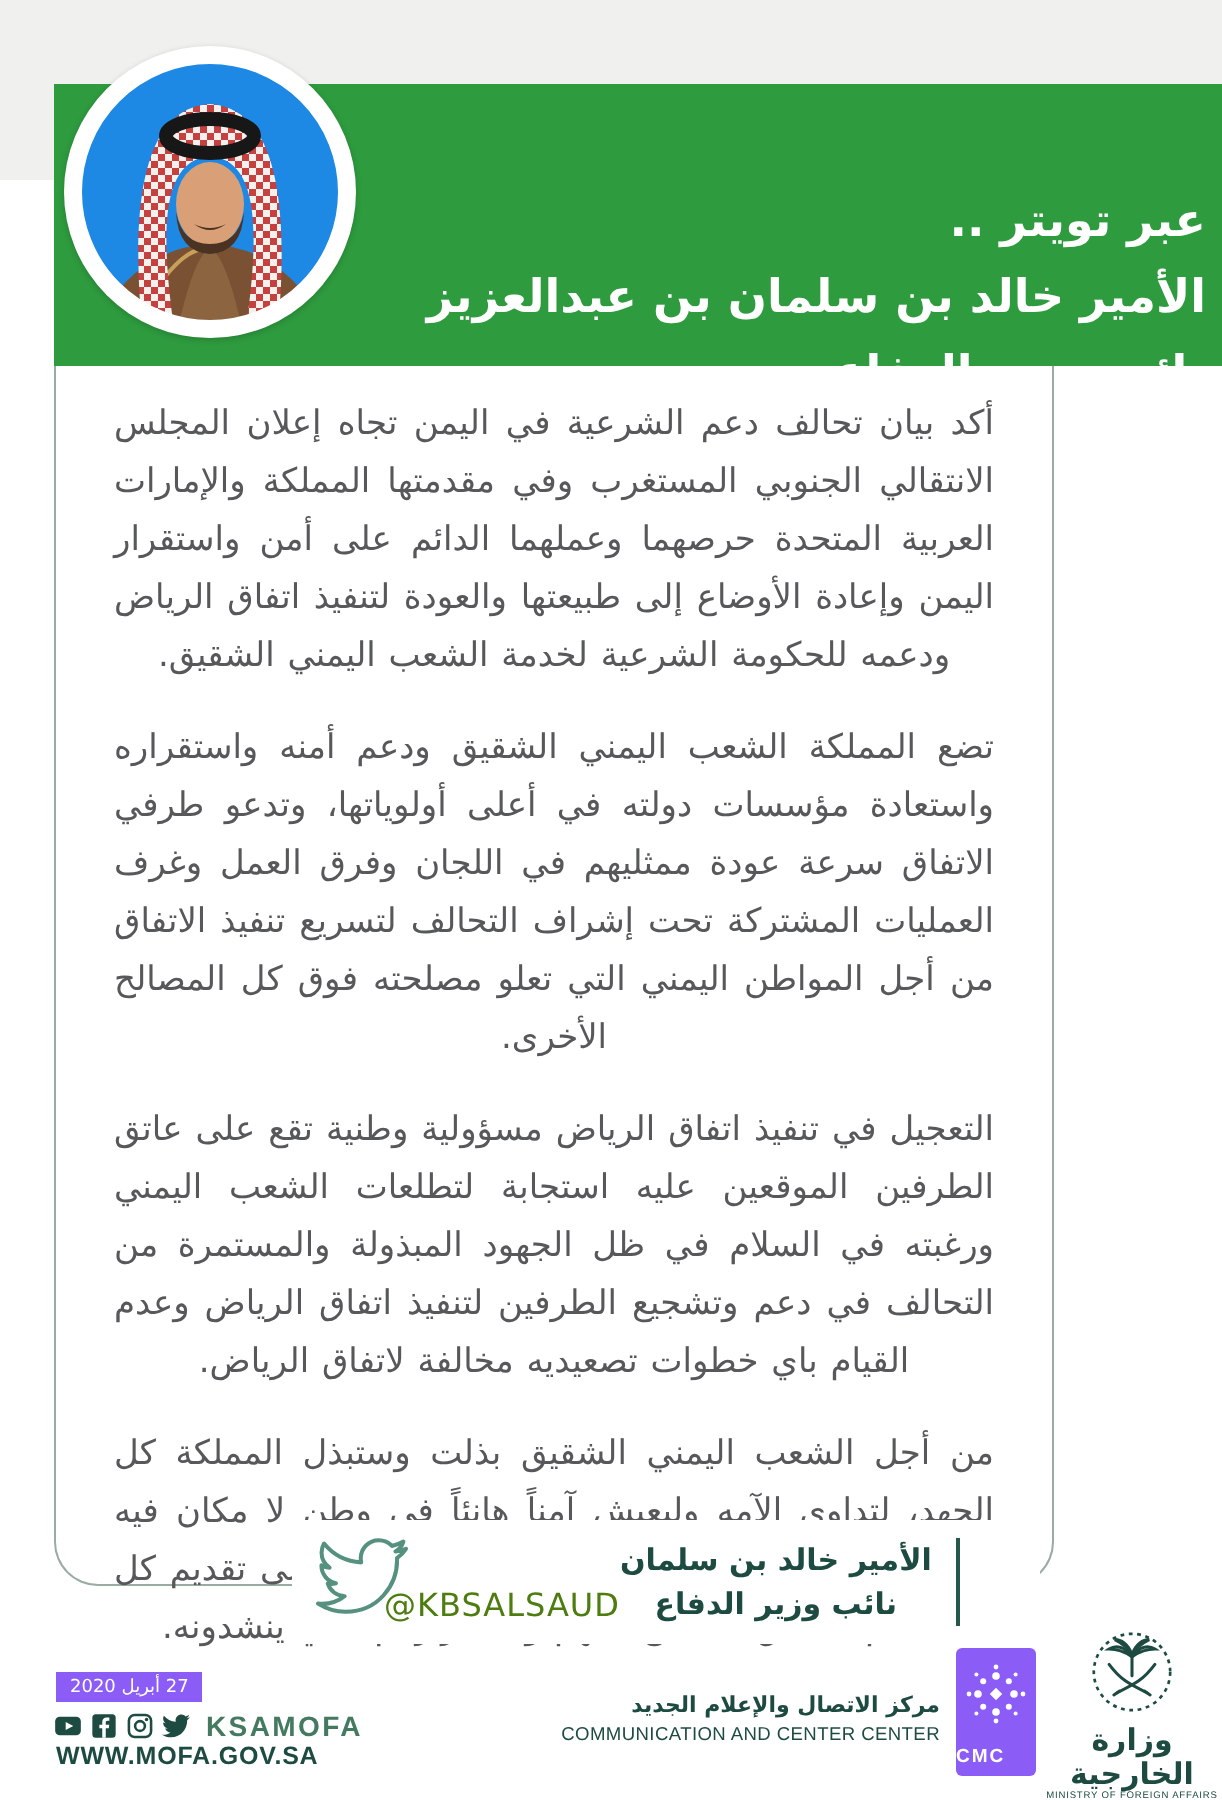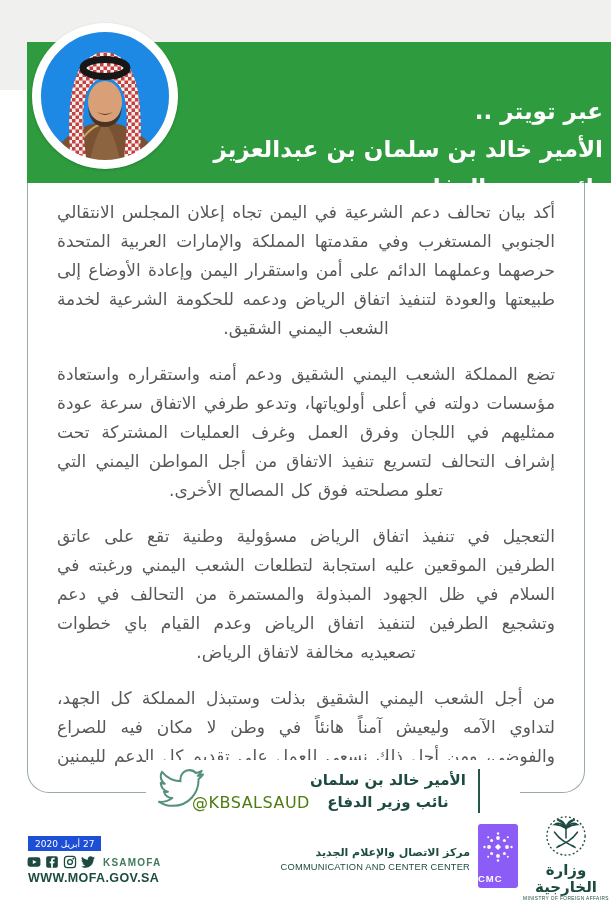--- a/index.html
+++ b/index.html
@@ -24,21 +24,21 @@
   
   .avatar {
     position:absolute; left:32px; top:23px; width:146px; height:146px;
     border-radius:50%; background:#ffffff; box-shadow:0 1px 3px rgba(0,0,0,.18);
     display:flex; align-items:center; justify-content:center;
   }
   .avatar svg { display:block; }
 
   
   .card {
-    position:absolute; left:27px; top:183px; width:558px; height:610px;
+    position:absolute; left:27px; top:183px; width:500px; height:610px;
     background:#ffffff;
     border:1.5px solid #9AABA2; border-top:none;
     border-radius:0 0 22px 22px;
     padding:15px 29px 0 29px;
   }
   .card p {
     direction:rtl; text-align:justify; text-align-last:center;
     font-size:17px; line-height:29px; color:#57585A;
     margin-bottom:17px; word-spacing:1px;
   }
@@ -55,29 +55,29 @@
     align-self:flex-end; margin:0 0 10px -14px;
   }
   .sig-name-block {
     direction:rtl; text-align:center; margin-right:30px;
     border-right:2px solid #24584B; padding-right:12px;
     color:#1D4B42; font-weight:bold; font-size:15px; line-height:22px;
   }
 
   
   .date-badge {
-    position:absolute; left:28px; top:836px; background:#1d4ed8; color:#fff;
+    position:absolute; left:28px; top:836px; background:#8b5cf6; color:#fff;
     font-size:9px; padding:2.5px 7px; direction:rtl; letter-spacing:.3px;
   }
   .social-row {
     position:absolute; left:27px; top:855px; display:flex; align-items:center; gap:4px;
   }
   .social-row .s-icon { width:14px; height:14px; display:inline-block; }
   .social-handle {
-    color:#447A60; font-size:10px; font-weight:bold; letter-spacing:1.2px; margin-left:4px;
+    color:#447A60; font-size:14px; font-weight:bold; letter-spacing:1.2px; margin-left:4px;
     font-family:"Liberation Sans", sans-serif;
   }
   .website {
     position:absolute; left:28px; top:871px; color:#1D4B42; font-weight:bold;
     font-size:12.5px; letter-spacing:.4px; font-family:"Liberation Sans", sans-serif;
   }
   .cmc-text {
     position:absolute; right:141px; top:843px; text-align:right; color:#1D4B42;
   }
   .cmc-text .cmc-ar { direction:rtl; font-size:11px; font-weight:bold; line-height:19px; }

